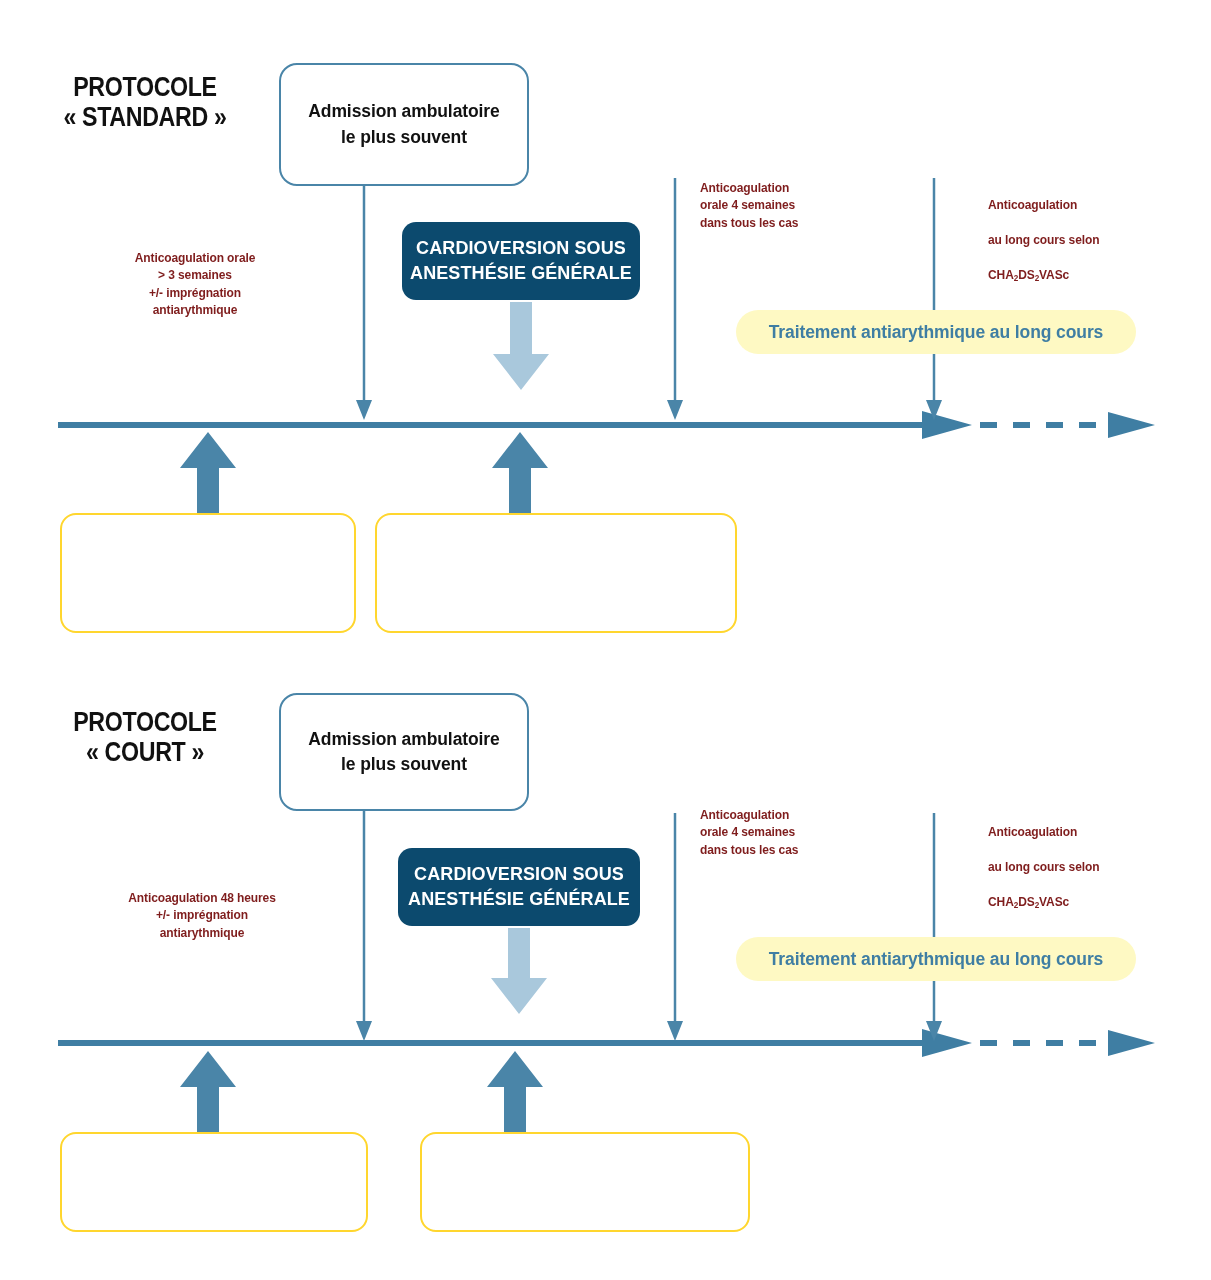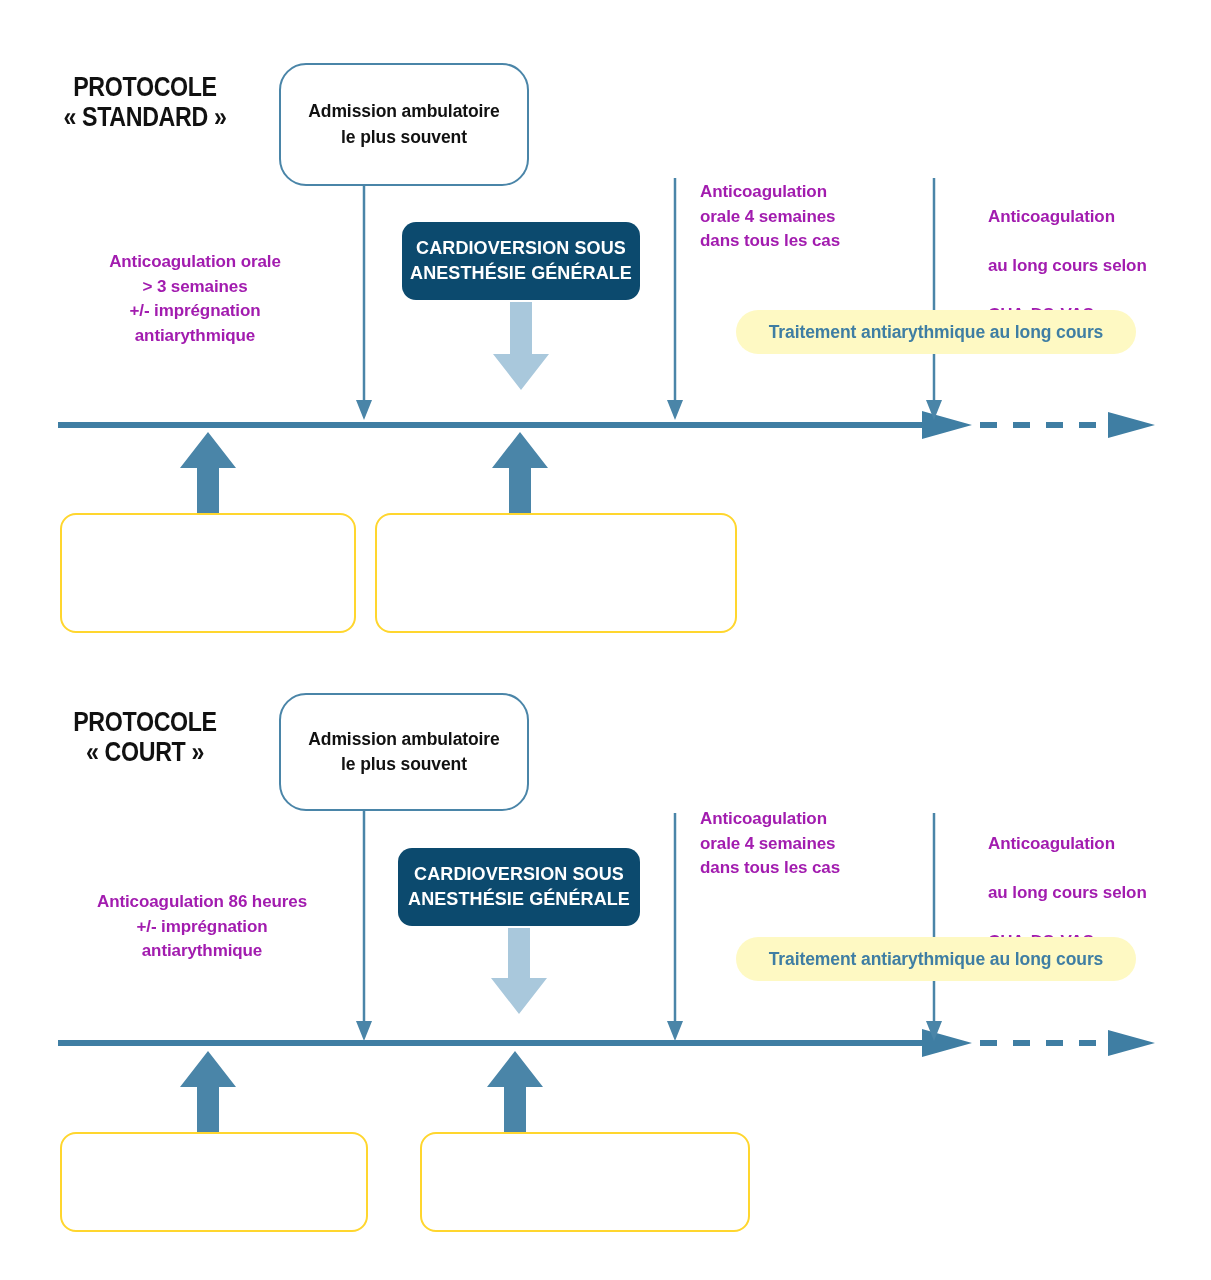--- a/index.html
+++ b/index.html
@@ -36,21 +36,21 @@
     transform-origin: center top;
     white-space: pre-line;
   }
 
   
   .admission-box {
     position: absolute;
     box-sizing: border-box;
     background: #ffffff;
     border: 2px solid #4a85a8;
-    border-radius: 27px;
+    border-radius: 18px;
     color: #111111;
     font-weight: bold;
     font-size: 17.5px;
     line-height: 1.45;
     text-align: center;
     display: flex;
     align-items: center;
     justify-content: center;
     white-space: pre-line;
     letter-spacing: -0.1px;
@@ -78,23 +78,23 @@
 
   
   .fat-down-arrow {
     position: absolute;
     z-index: 3;
   }
 
   
   .blue-label {
     position: absolute;
-    color: #a21caf;
-    font-weight: bold;
-    font-size: 17px;
+    color: #7f1d1d;
+    font-weight: bold;
+    font-size: 12px;
     line-height: 1.45;
     text-align: center;
     white-space: pre-line;
     letter-spacing: -0.1px;
   }
   .blue-label sub {
     font-size: 0.68em;
     vertical-align: -0.22em;
   }
 
@@ -267,21 +267,21 @@
   </svg>
 
   <svg class="vline" style="left:920px; top:178px;" width="28" height="230" viewBox="0 0 28 230">
     <line x1="14" y1="0" x2="14" y2="212" stroke="#4a85a8" stroke-width="2.5"></line>
     <polygon points="6,208 22,208 14,228" fill="#4a85a8"></polygon>
   </svg>
 
   <div class="admission-box" style="left:279px; top:58px; width:250px; height:118px;">Admission ambulatoire
 le plus souvent</div>
 
-  <div class="blue-label" style="left:72px; top:255px; width:260px;">Anticoagulation 86 heures
+  <div class="blue-label" style="left:72px; top:255px; width:260px;">Anticoagulation 48 heures
 +/- imprégnation
 antiarythmique</div>
 
   <div class="cardio-box" style="left:398px; top:213px; width:242px; height:78px;">CARDIOVERSION SOUS
 ANESTHÉSIE GÉNÉRALE</div>
 
   <svg class="fat-down-arrow" style="left:487px; top:293px;" width="64" height="88" viewBox="0 0 64 88">
     <polygon points="21,0 43,0 43,50 60,50 32,86 4,50 21,50" fill="#a9c8dc"></polygon>
   </svg>
 

